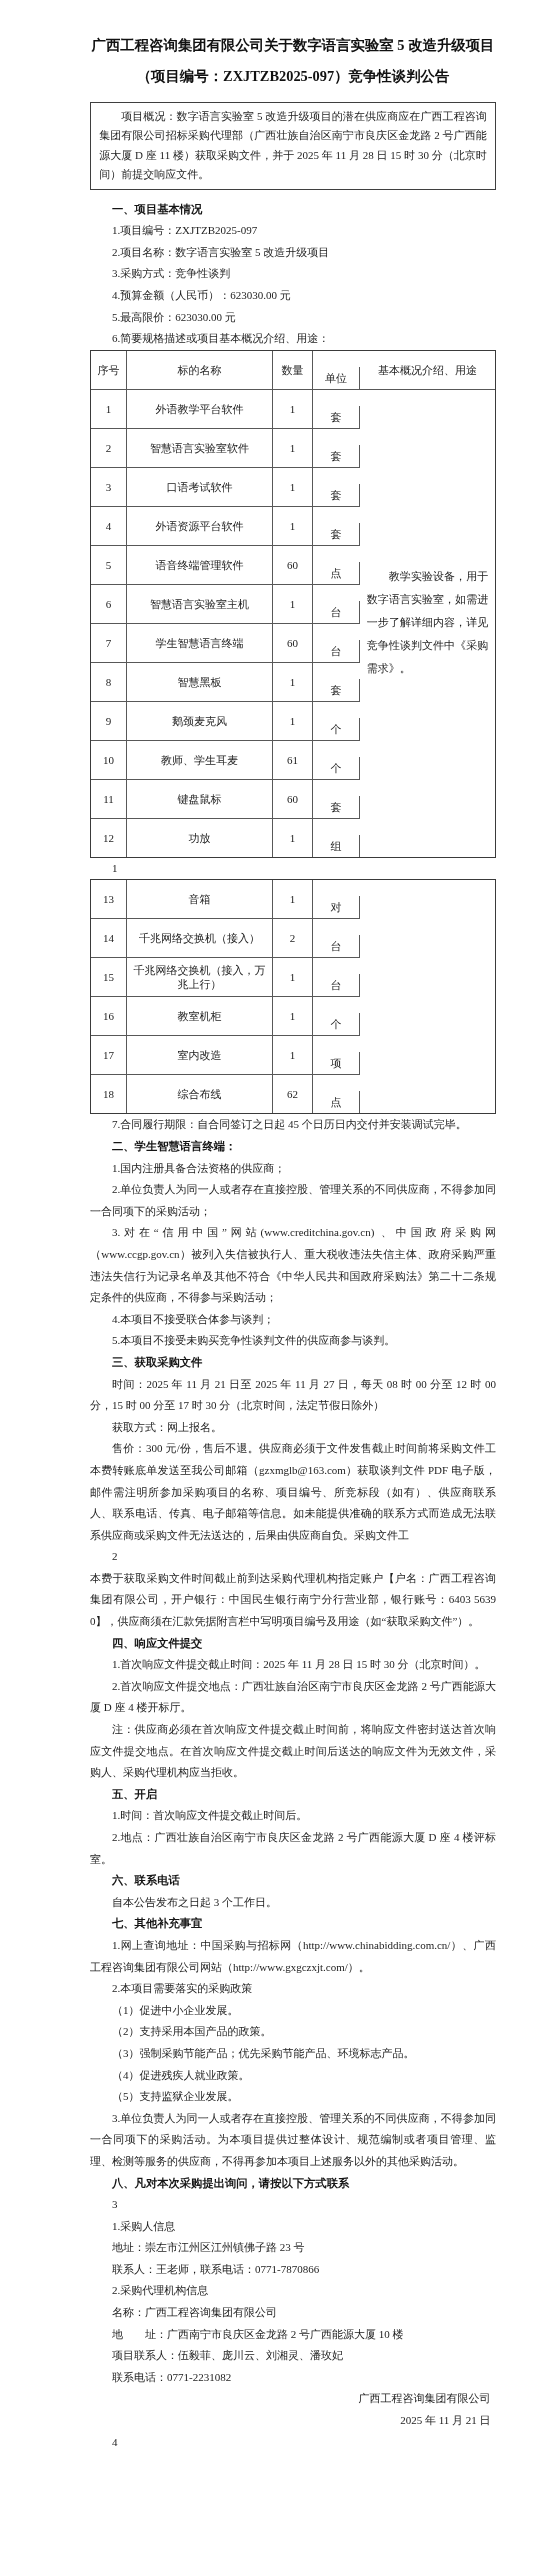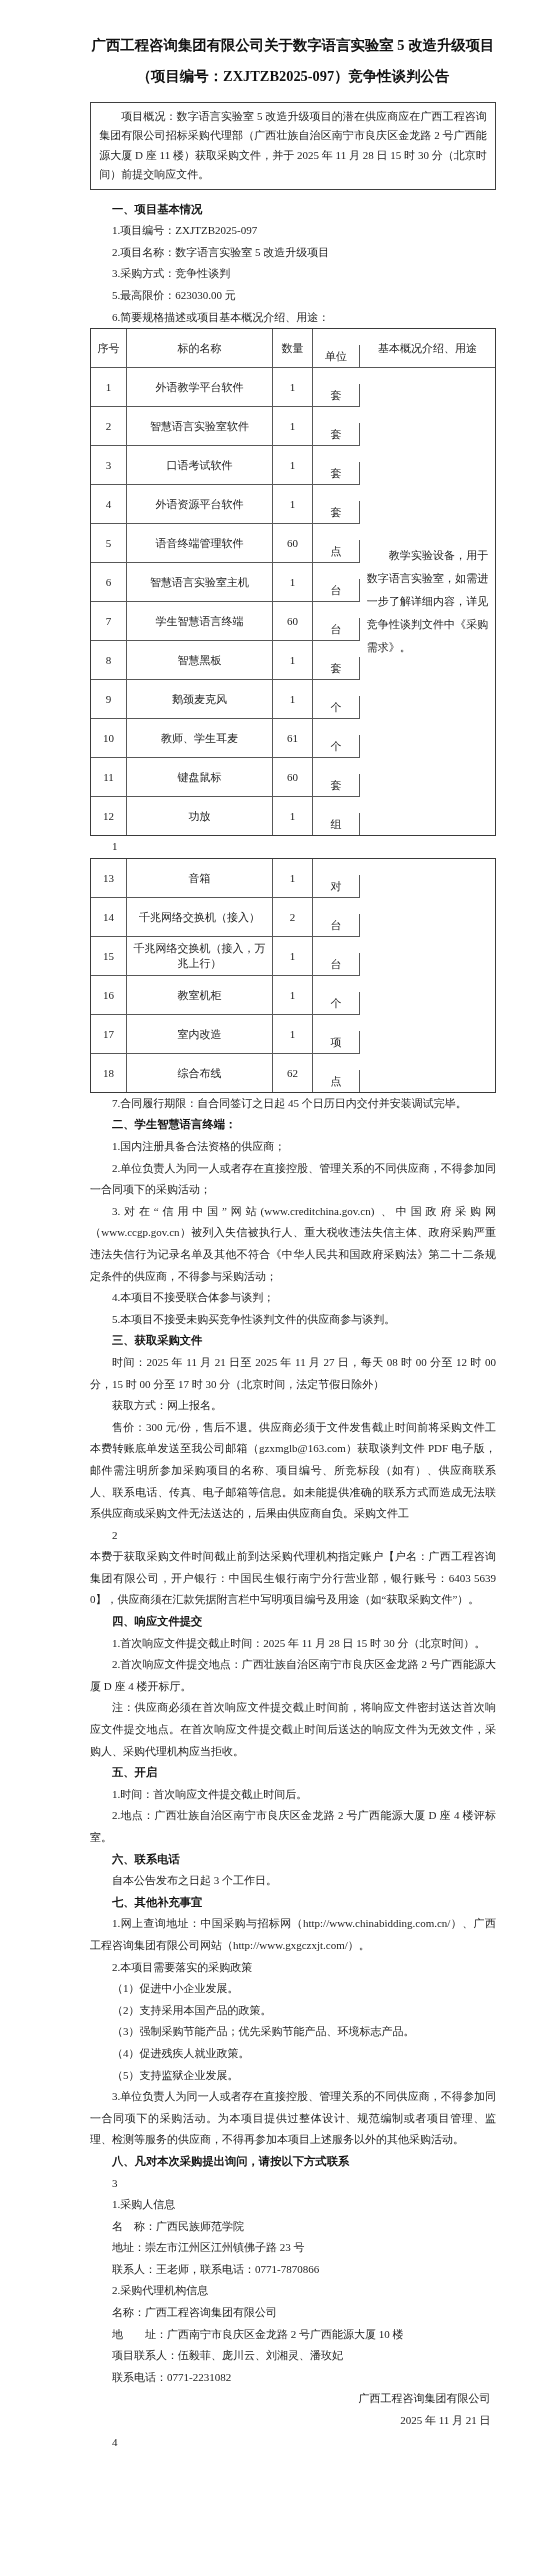--- a/index.html
+++ b/index.html
@@ -58,21 +58,21 @@
   .c3 { width:40px; }
   .c4 { width:47px;margin-top:16px; }
   .c5 { flex:1; border-right:none; }
   .tbl-body { display:flex; }
   .tbl-rows { width:269px; }
   .tbl-rows .tr { border-bottom:0.7px solid #585858; }
   .tbl-rows .tr:last-child { border-bottom:none; }
   .c5cell { flex:1; display:flex; align-items:center; }
   .note {
     margin:0; font-size:11px; line-height:23px;
-    text-indent:22px; text-align:justify; padding:0 6.8px;
+    text-indent:22px; text-align:justify; padding:0 6.8px;font-family:Liberation Mono, monospace;
   }
 </style>
 </head>
 <body>
 
 <div class="doc">
 
   <div class="doc-title">
     <div>广西工程咨询集团有限公司关于数字语言实验室 5 改造升级项目</div>
     <div>（项目编号：ZXJTZB2025-097）竞争性谈判公告</div>
@@ -82,20 +82,21 @@
     <p>项目概况：数字语言实验室 5 改造升级项目的潜在供应商应在广西工程咨询集团有限公司招标采购代理部（广西壮族自治区南宁市良庆区金龙路 2 号广西能源大厦 D 座 11 楼）获取采购文件，并于 2025 年 11 月 28 日 15 时 30 分（北京时间）前提交响应文件。</p>
   </div>
   <div class="gap-after-box"></div>
 
   <h2 class="sec">一、项目基本情况</h2>
   <div>
 
   <p class="ln">1.项目编号：ZXJTZB2025-097</p>
       <p class="ln">2.项目名称：数字语言实验室 5 改造升级项目</p>
       <p class="ln">3.采购方式：竞争性谈判</p>
+      <p class="ln">4.预算金额（人民币）：623030.00 元</p>
       <p class="ln">5.最高限价：623030.00 元</p>
       <p class="ln">6.简要规格描述或项目基本概况介绍、用途：</p>
     </div>
 
   <div class="tbl">
     <div class="tr thead">
       <div class="c c1">序号</div>
       <div class="c c2">标的名称</div>
       <div class="c c3">数量</div>
       <div class="c c4">单位</div>
@@ -274,21 +275,20 @@
       <p class="ln">（4）促进残疾人就业政策。</p>
       <p class="ln">（5）支持监狱企业发展。</p>
     </div>
   <p class="ln">3.单位负责人为同一人或者存在直接控股、管理关系的不同供应商，不得参加同一合同项下的采购活动。为本项目提供过整体设计、规范编制或者项目管理、监理、检测等服务的供应商，不得再参加本项目上述服务以外的其他采购活动。</p>
 
   <h2 class="sec">八、凡对本次采购提出询问，请按以下方式联系</h2>
 
   <p class="ln pagenum pagenum-3">3</p>
 
   <p class="ln">1.采购人信息</p>
-  <p class="ln">名　称：广西民族师范学院</p>
   <p class="ln">地址：崇左市江州区江州镇佛子路 23 号</p>
   <p class="ln">联系人：王老师，联系电话：0771-7870866</p>
   <p class="ln">2.采购代理机构信息</p>
   <p class="ln">名称：广西工程咨询集团有限公司</p>
   <p class="ln">地　　址：广西南宁市良庆区金龙路 2 号广西能源大厦 10 楼</p>
   <p class="ln">项目联系人：伍毅菲、庞川云、刘湘灵、潘玫妃</p>
   <p class="ln">联系电话：0771-2231082</p>
 
   <p class="ln right sig-company">广西工程咨询集团有限公司</p>
   <p class="ln right">2025 年 11 月 21 日</p>

